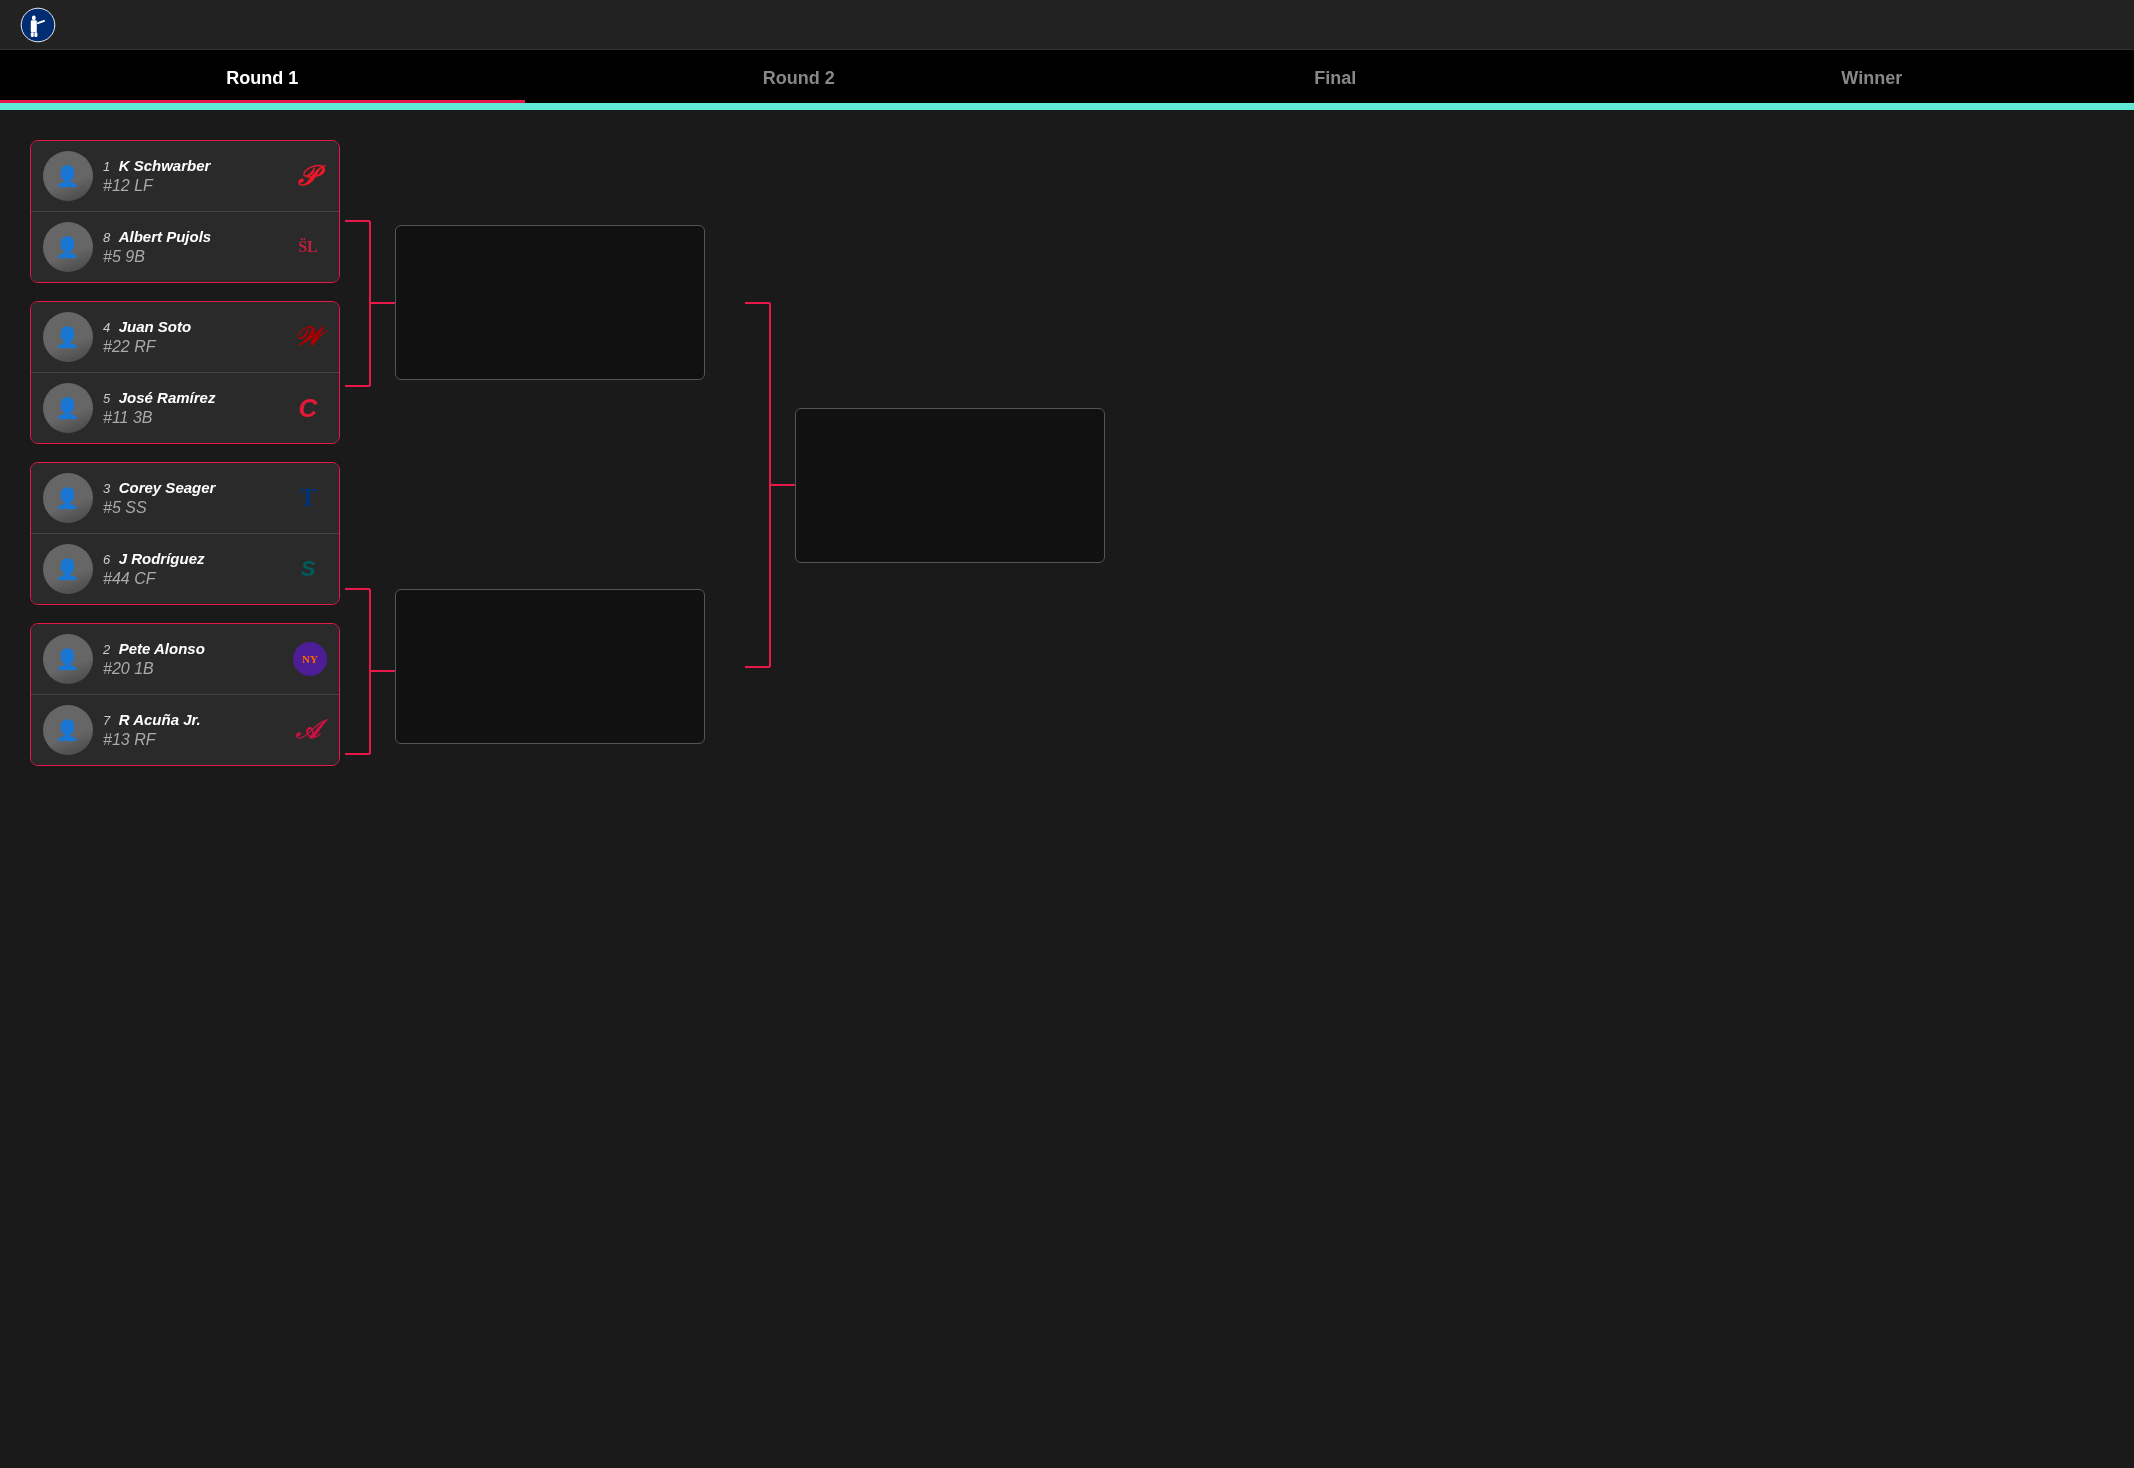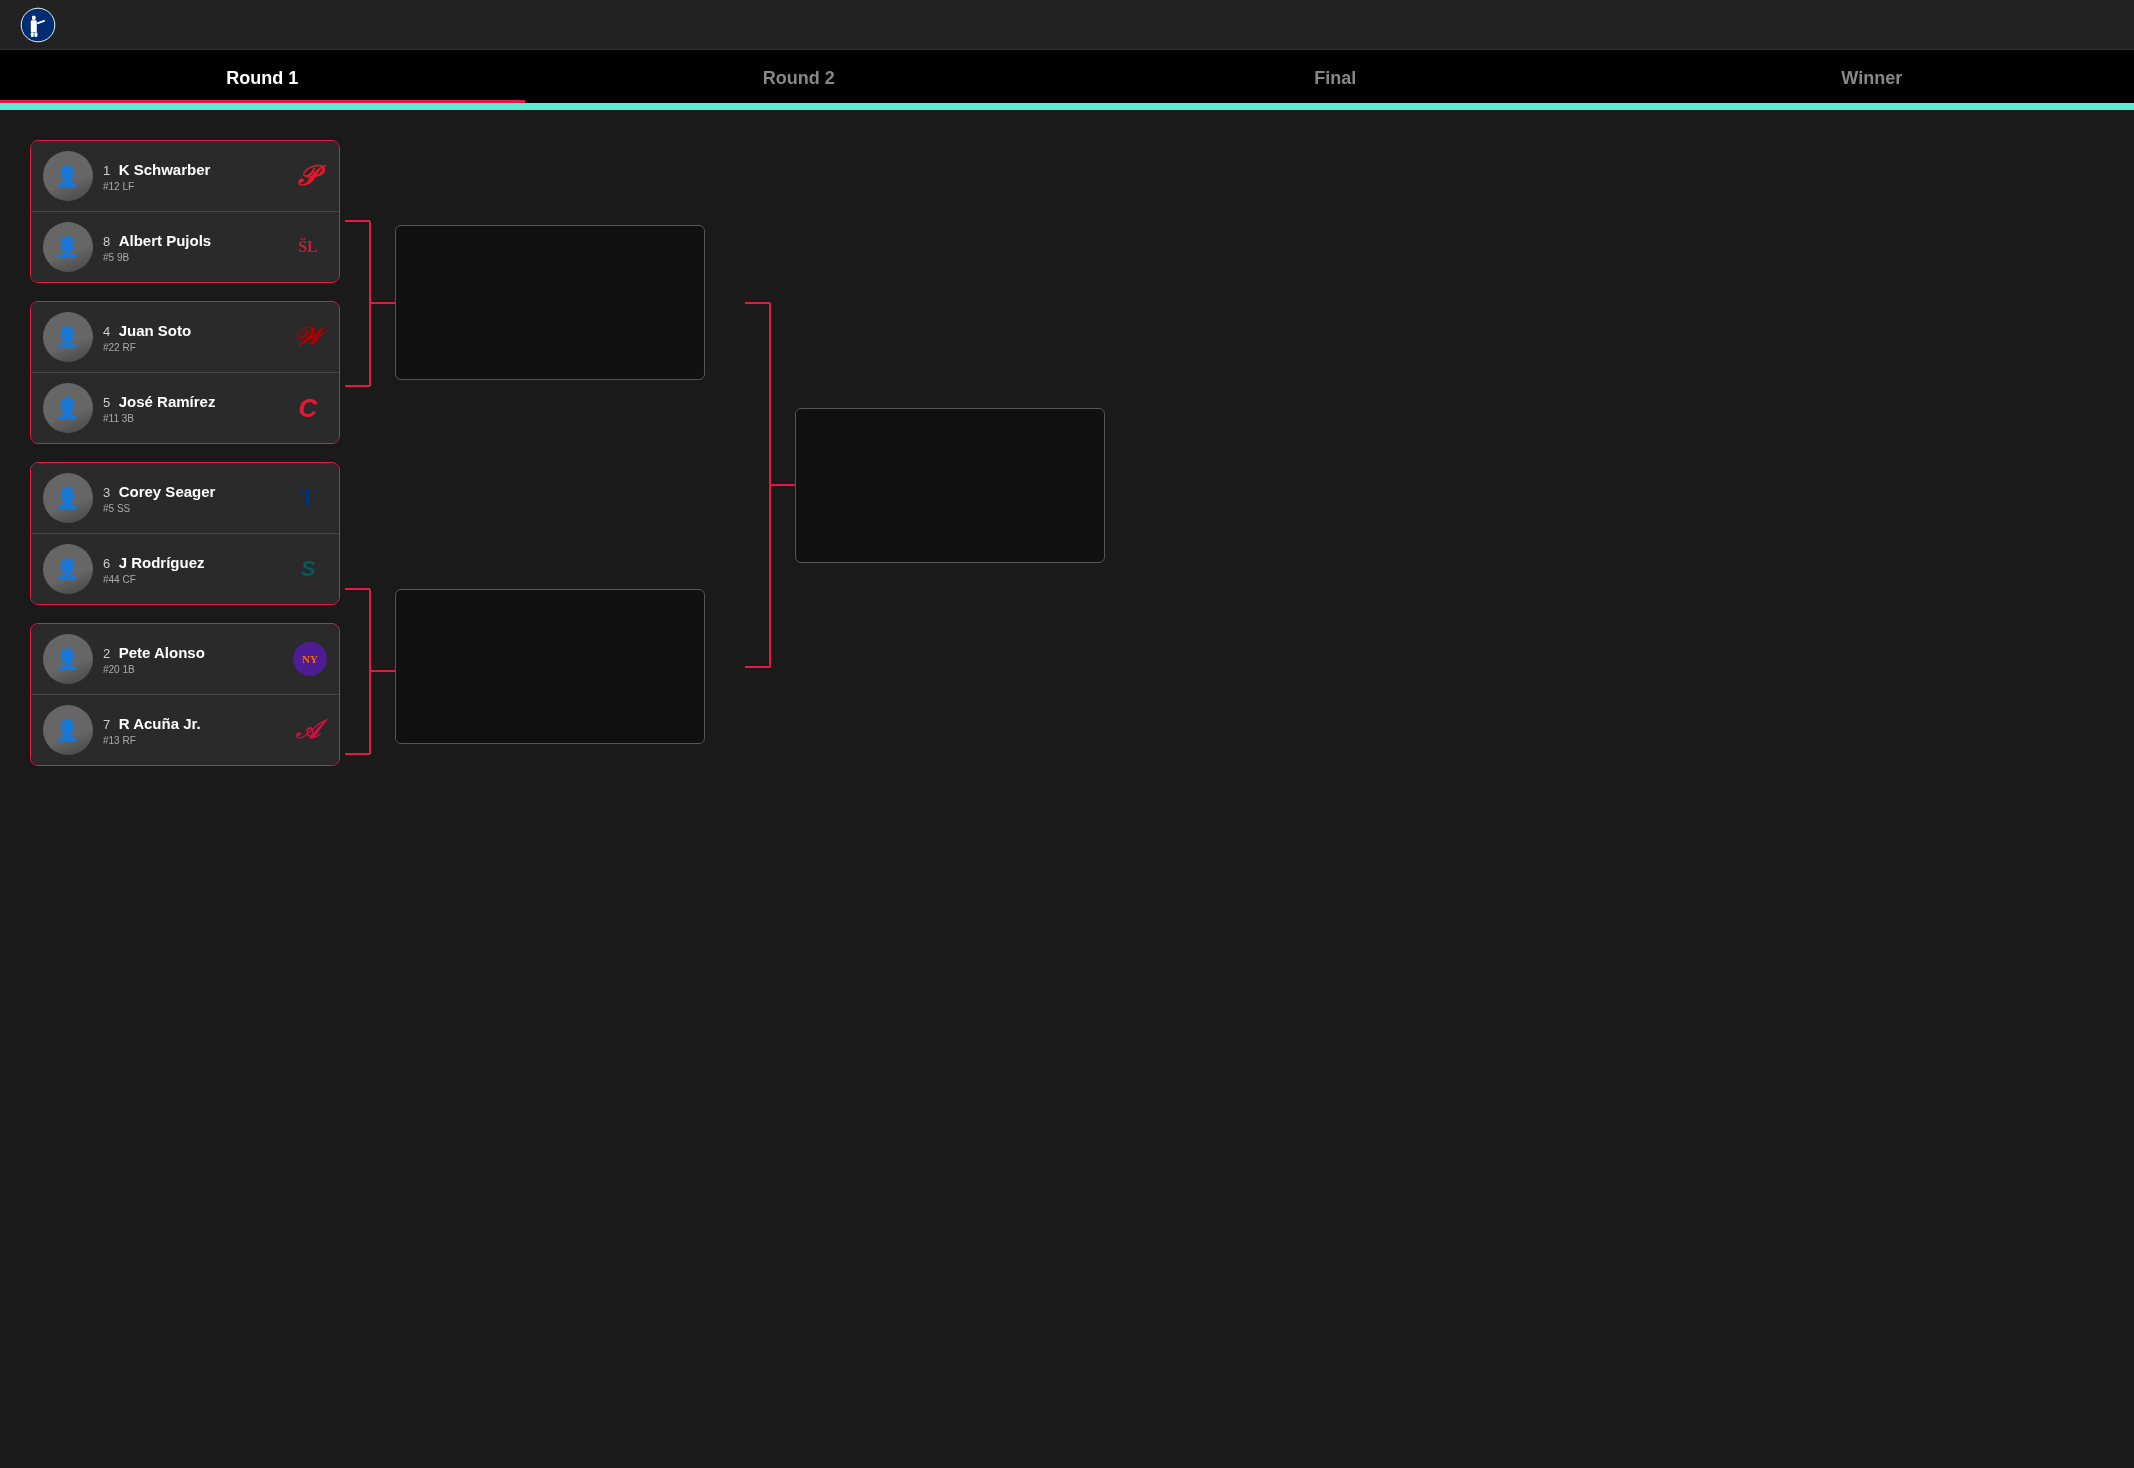--- a/index.html
+++ b/index.html
@@ -80,36 +80,37 @@
       gap: 10px;
     }
 
     .player-card + .player-card {
       border-top: 1px solid #444;
     }
 
     
     .player-info {
       flex: 1;
+      font-style: italic;
     }
 
     .player-seed {
       font-size: 13px;
       color: #ccc;
       margin-right: 4px;
     }
 
     .player-name {
       font-size: 15px;
       font-weight: 700;
       color: #ffffff;
     }
 
     .player-detail {
-      font-size: 10px;
+      font-size: 16px;
       color: #aaa;
       margin-top: 2px;
     }
 
     .team-logo {
       width: 38px;
       height: 38px;
       flex-shrink: 0;
       display: flex;
       align-items: center;

